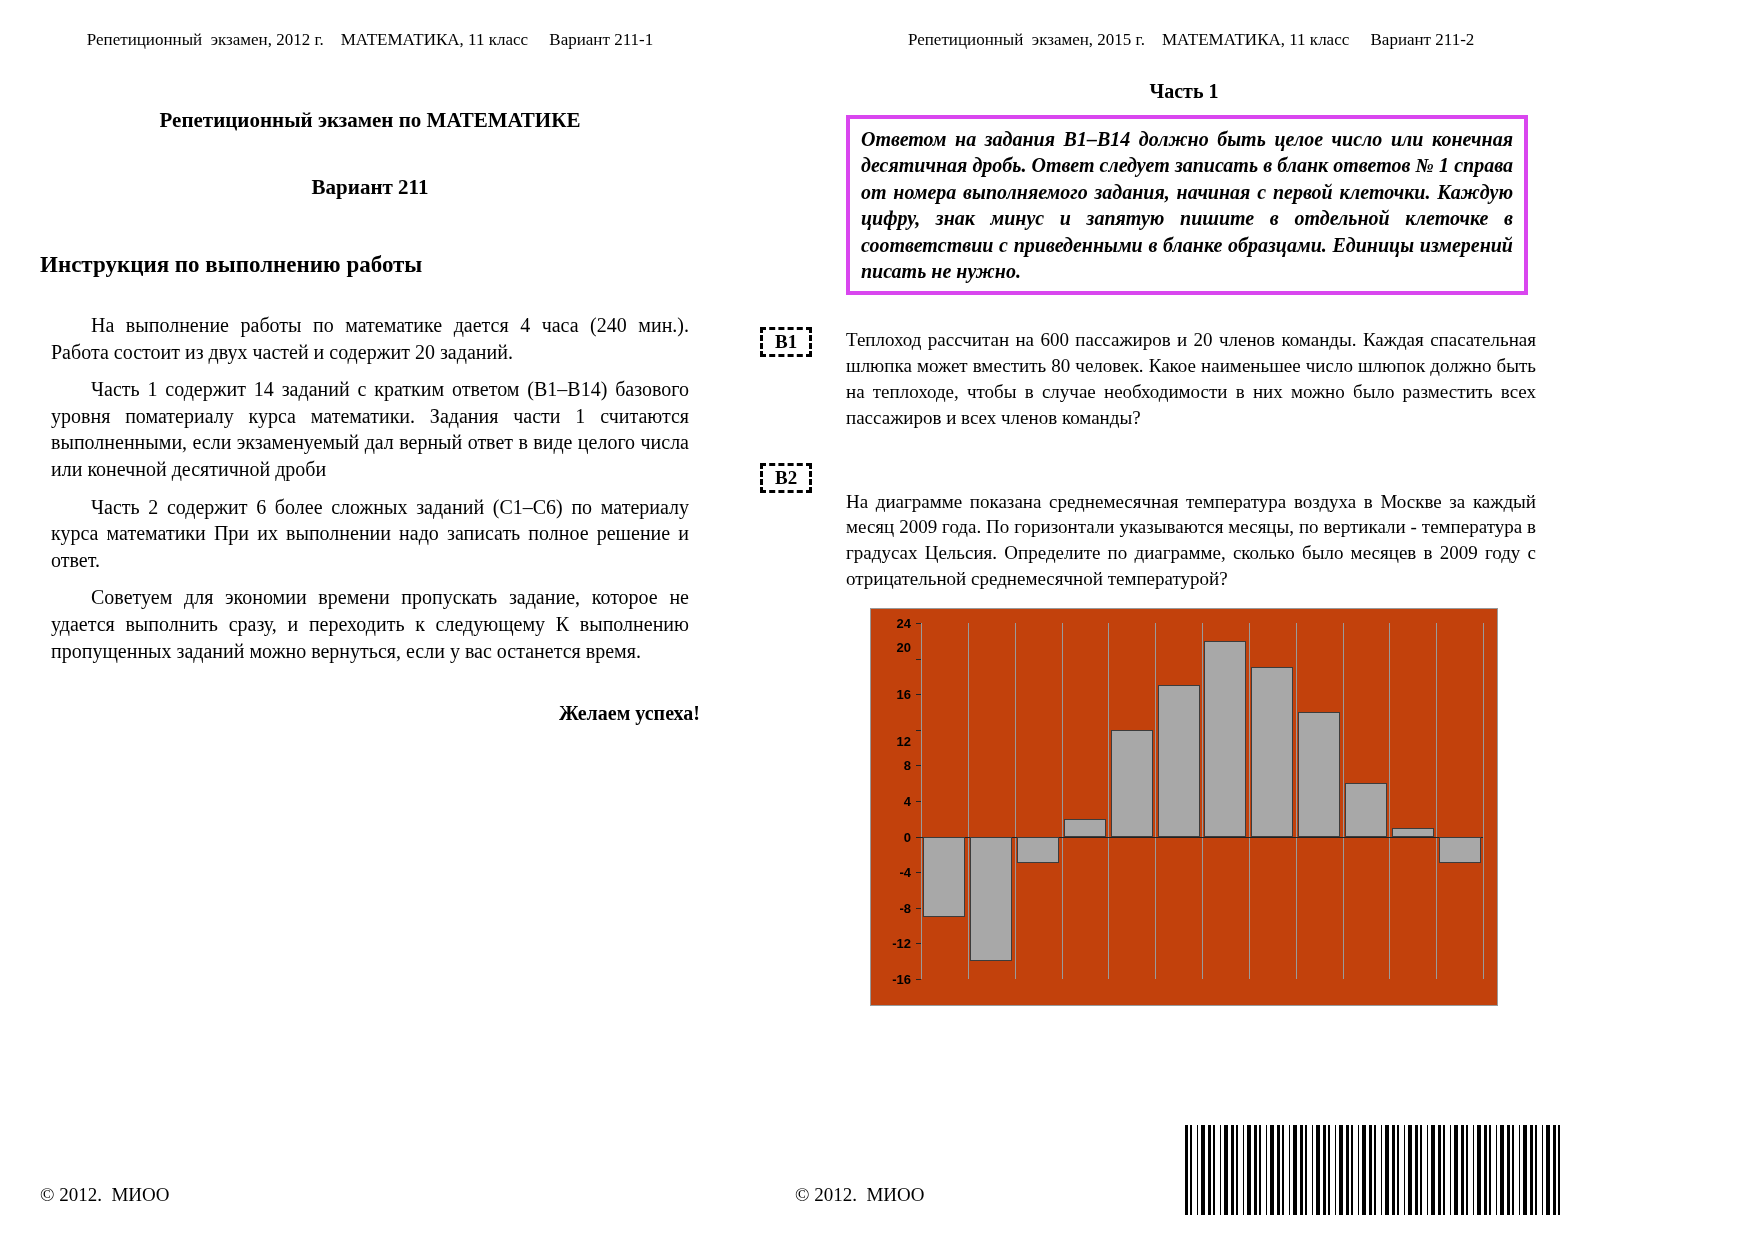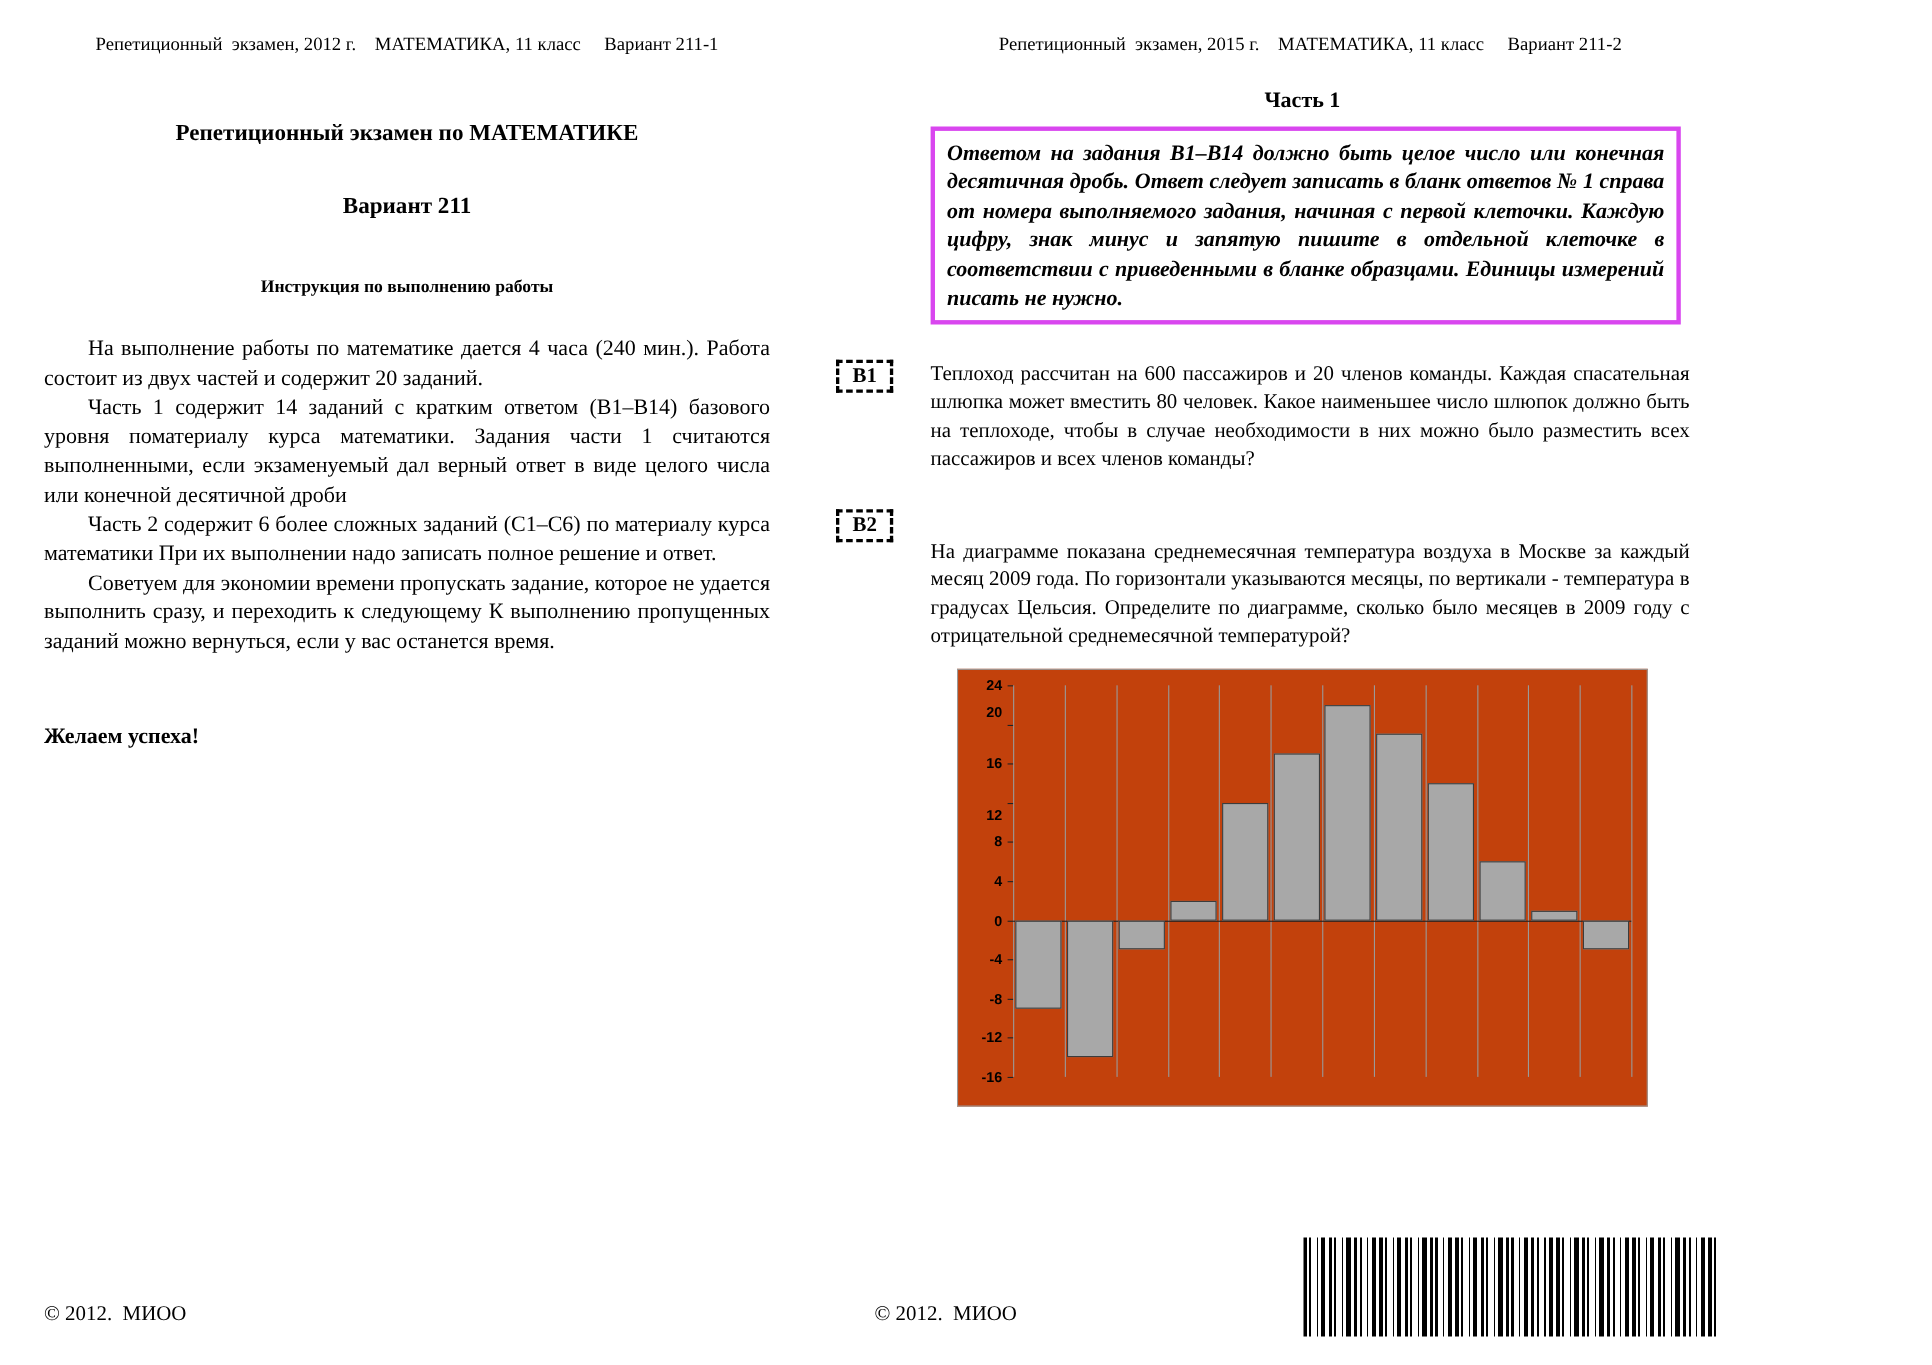--- a/index.html
+++ b/index.html
@@ -14,26 +14,26 @@
   .page { position:absolute; top:30px; height:1190px; }
   .page-left  { left:40px;  width:660px; }
   .page-right { left:760px; width:792px; }
 
   .doc-header { font-size:17px; white-space:pre; }
   .page-left  .doc-header { text-align:center; }
   .page-right .doc-header { margin-left:148px; }
 
   .exam-title   { margin-top:58px; text-align:center; font-weight:bold; font-size:21px; }
   .variant-line { margin-top:42px; text-align:center; font-weight:bold; font-size:21px; }
-  .instr-head   { margin-top:52px; text-align:center; font-weight:bold; font-size:16px; }
+  .instr-head   { margin-top:52px; text-align:left; font-weight:bold; font-size:23px; }
 
   .body-text { margin-top:34px; font-size:20px; line-height:1.33; text-align:justify; }
-  .body-text p { margin:0; text-indent:40px; }
+  .body-text p { margin:11px; text-indent:40px; }
 
-  .wish { margin-top:61px; text-align:left; font-weight:bold; font-size:20px; }
+  .wish { margin-top:38px; text-align:right; font-weight:bold; font-size:20px; }
 
   .footer { position:absolute; bottom:14px; left:0; font-size:19px; white-space:pre; }
   .page-right .footer { left:35px; }
 
   .part-head { margin-top:30px; margin-left:86px; width:676px; text-align:center; font-weight:bold; font-size:20px; }
 
   .notice {
     margin-top:12px; margin-left:86px; width:652px;
     border:4px solid #d946ef;
     padding:7px 11px;

